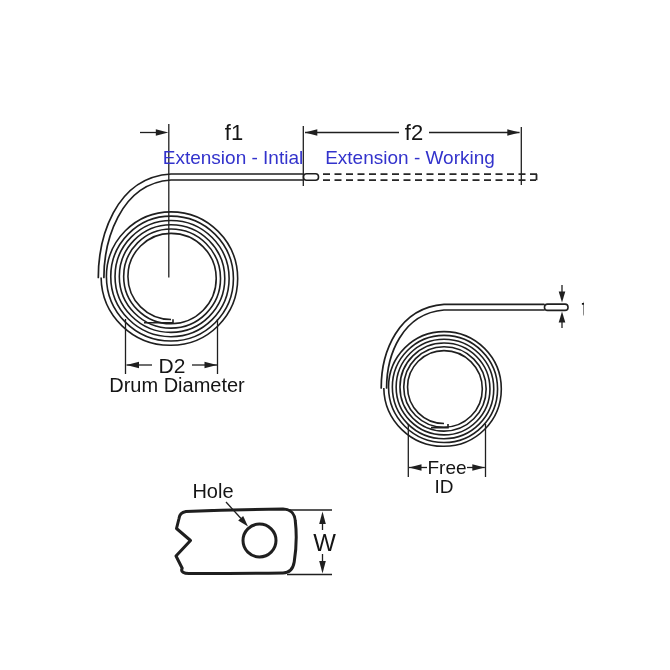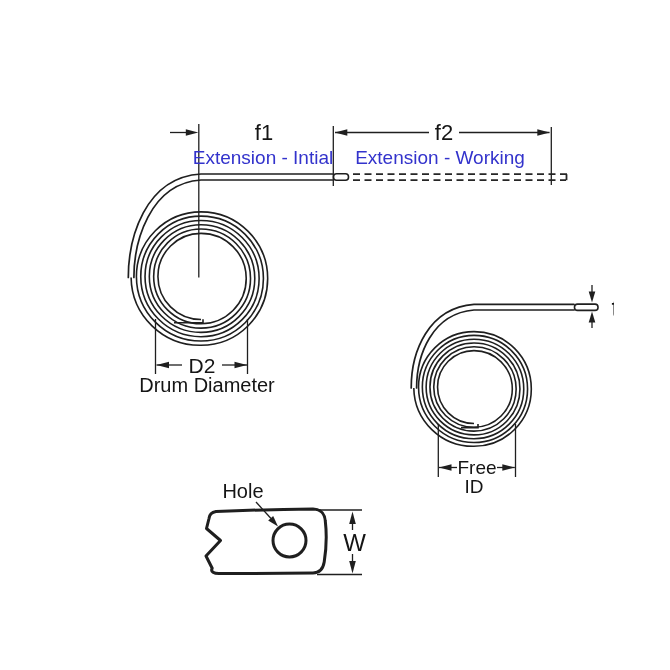--- a/index.html
+++ b/index.html
@@ -1,16 +1,16 @@
 <!DOCTYPE html>
 <html><head>
 <meta charset="utf-8">
 <style>
   html,body{margin:0;padding:0;background:#ffffff;}
-  #stage{width:584px;height:670px;position:relative;background:#be185d;overflow:hidden;margin-left:30px;}
+  #stage{width:584px;height:670px;position:relative;background:#be185d;overflow:hidden;}
   svg{display:block;}
   text{font-family:"Liberation Sans","DejaVu Sans",sans-serif;fill:#151515;}
   .cap{fill:#3333cc;}
   .thin{stroke:#1f1f1f;stroke-width:1.3;fill:none;}
   .coil{stroke:#1f1f1f;stroke-width:1.6;fill:none;}
   .tail{stroke:#1f1f1f;stroke-width:1.7;fill:none;stroke-linecap:round;}
   .plate{stroke:#1f1f1f;stroke-width:3;fill:none;stroke-linejoin:round;stroke-linecap:round;}
   .dash{stroke:#262626;stroke-width:1.8;fill:none;stroke-dasharray:7 4.5;}
   .ah{fill:#1f1f1f;stroke:none;}
 </style>

